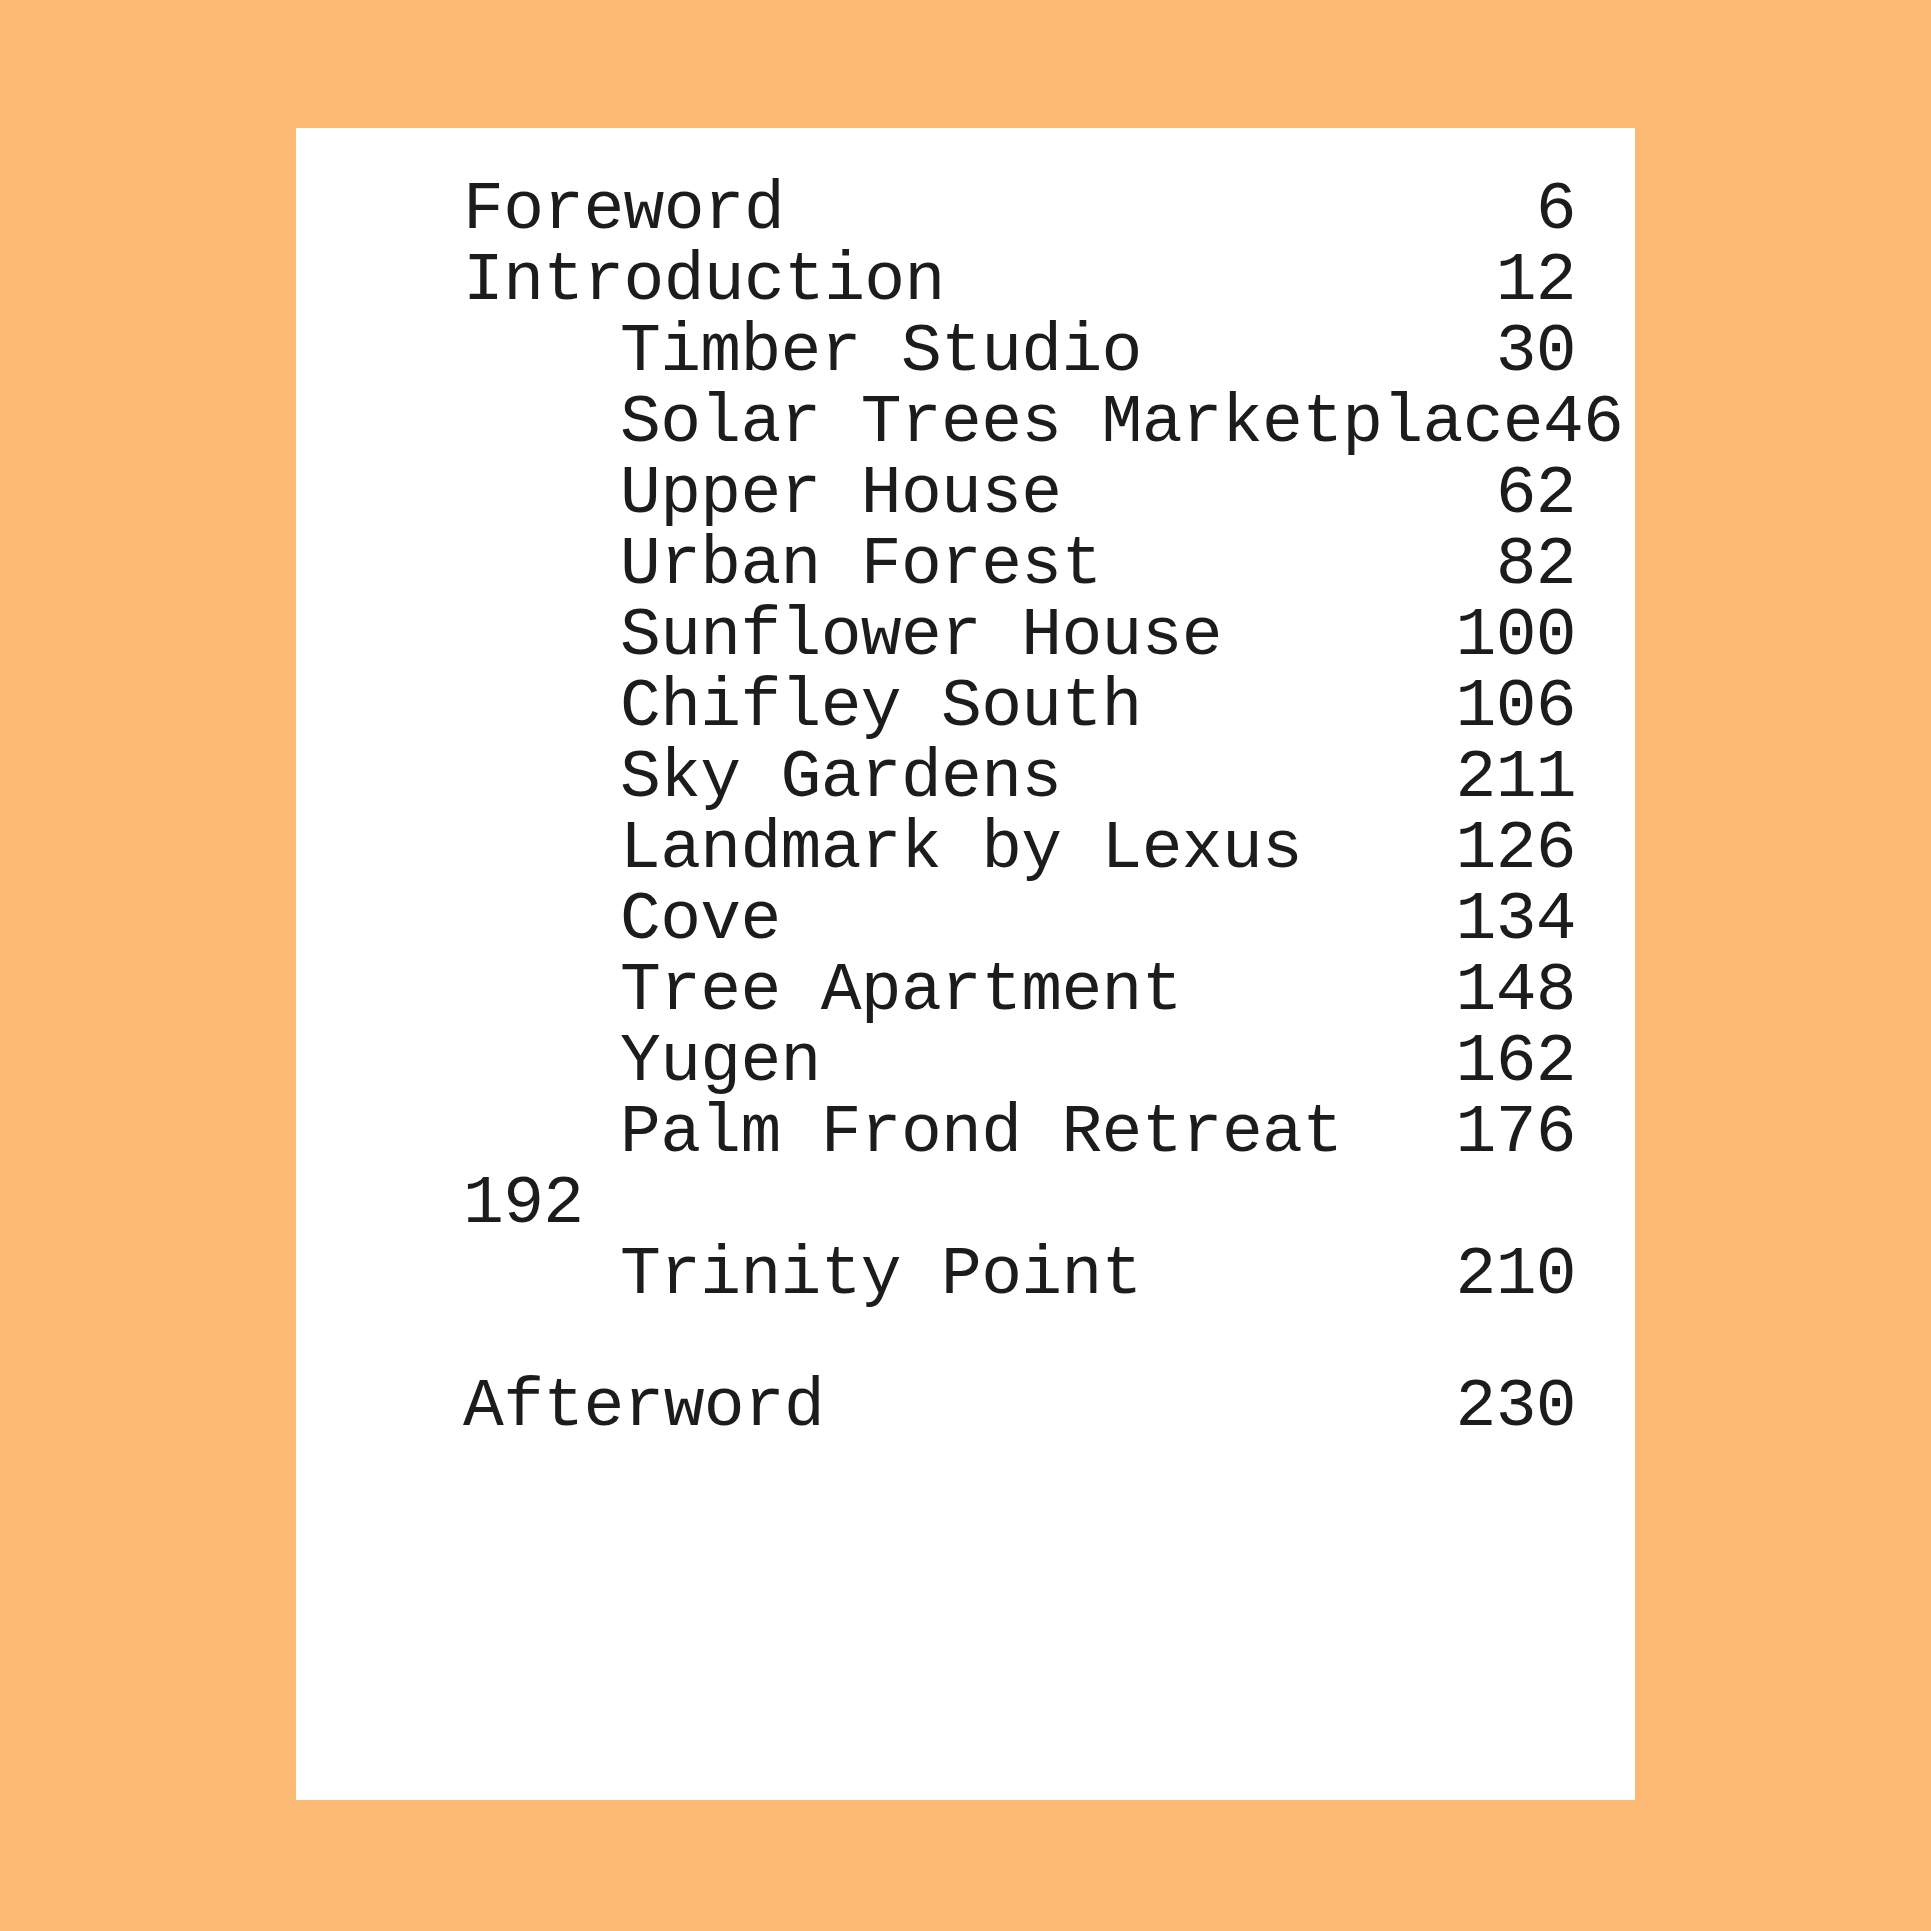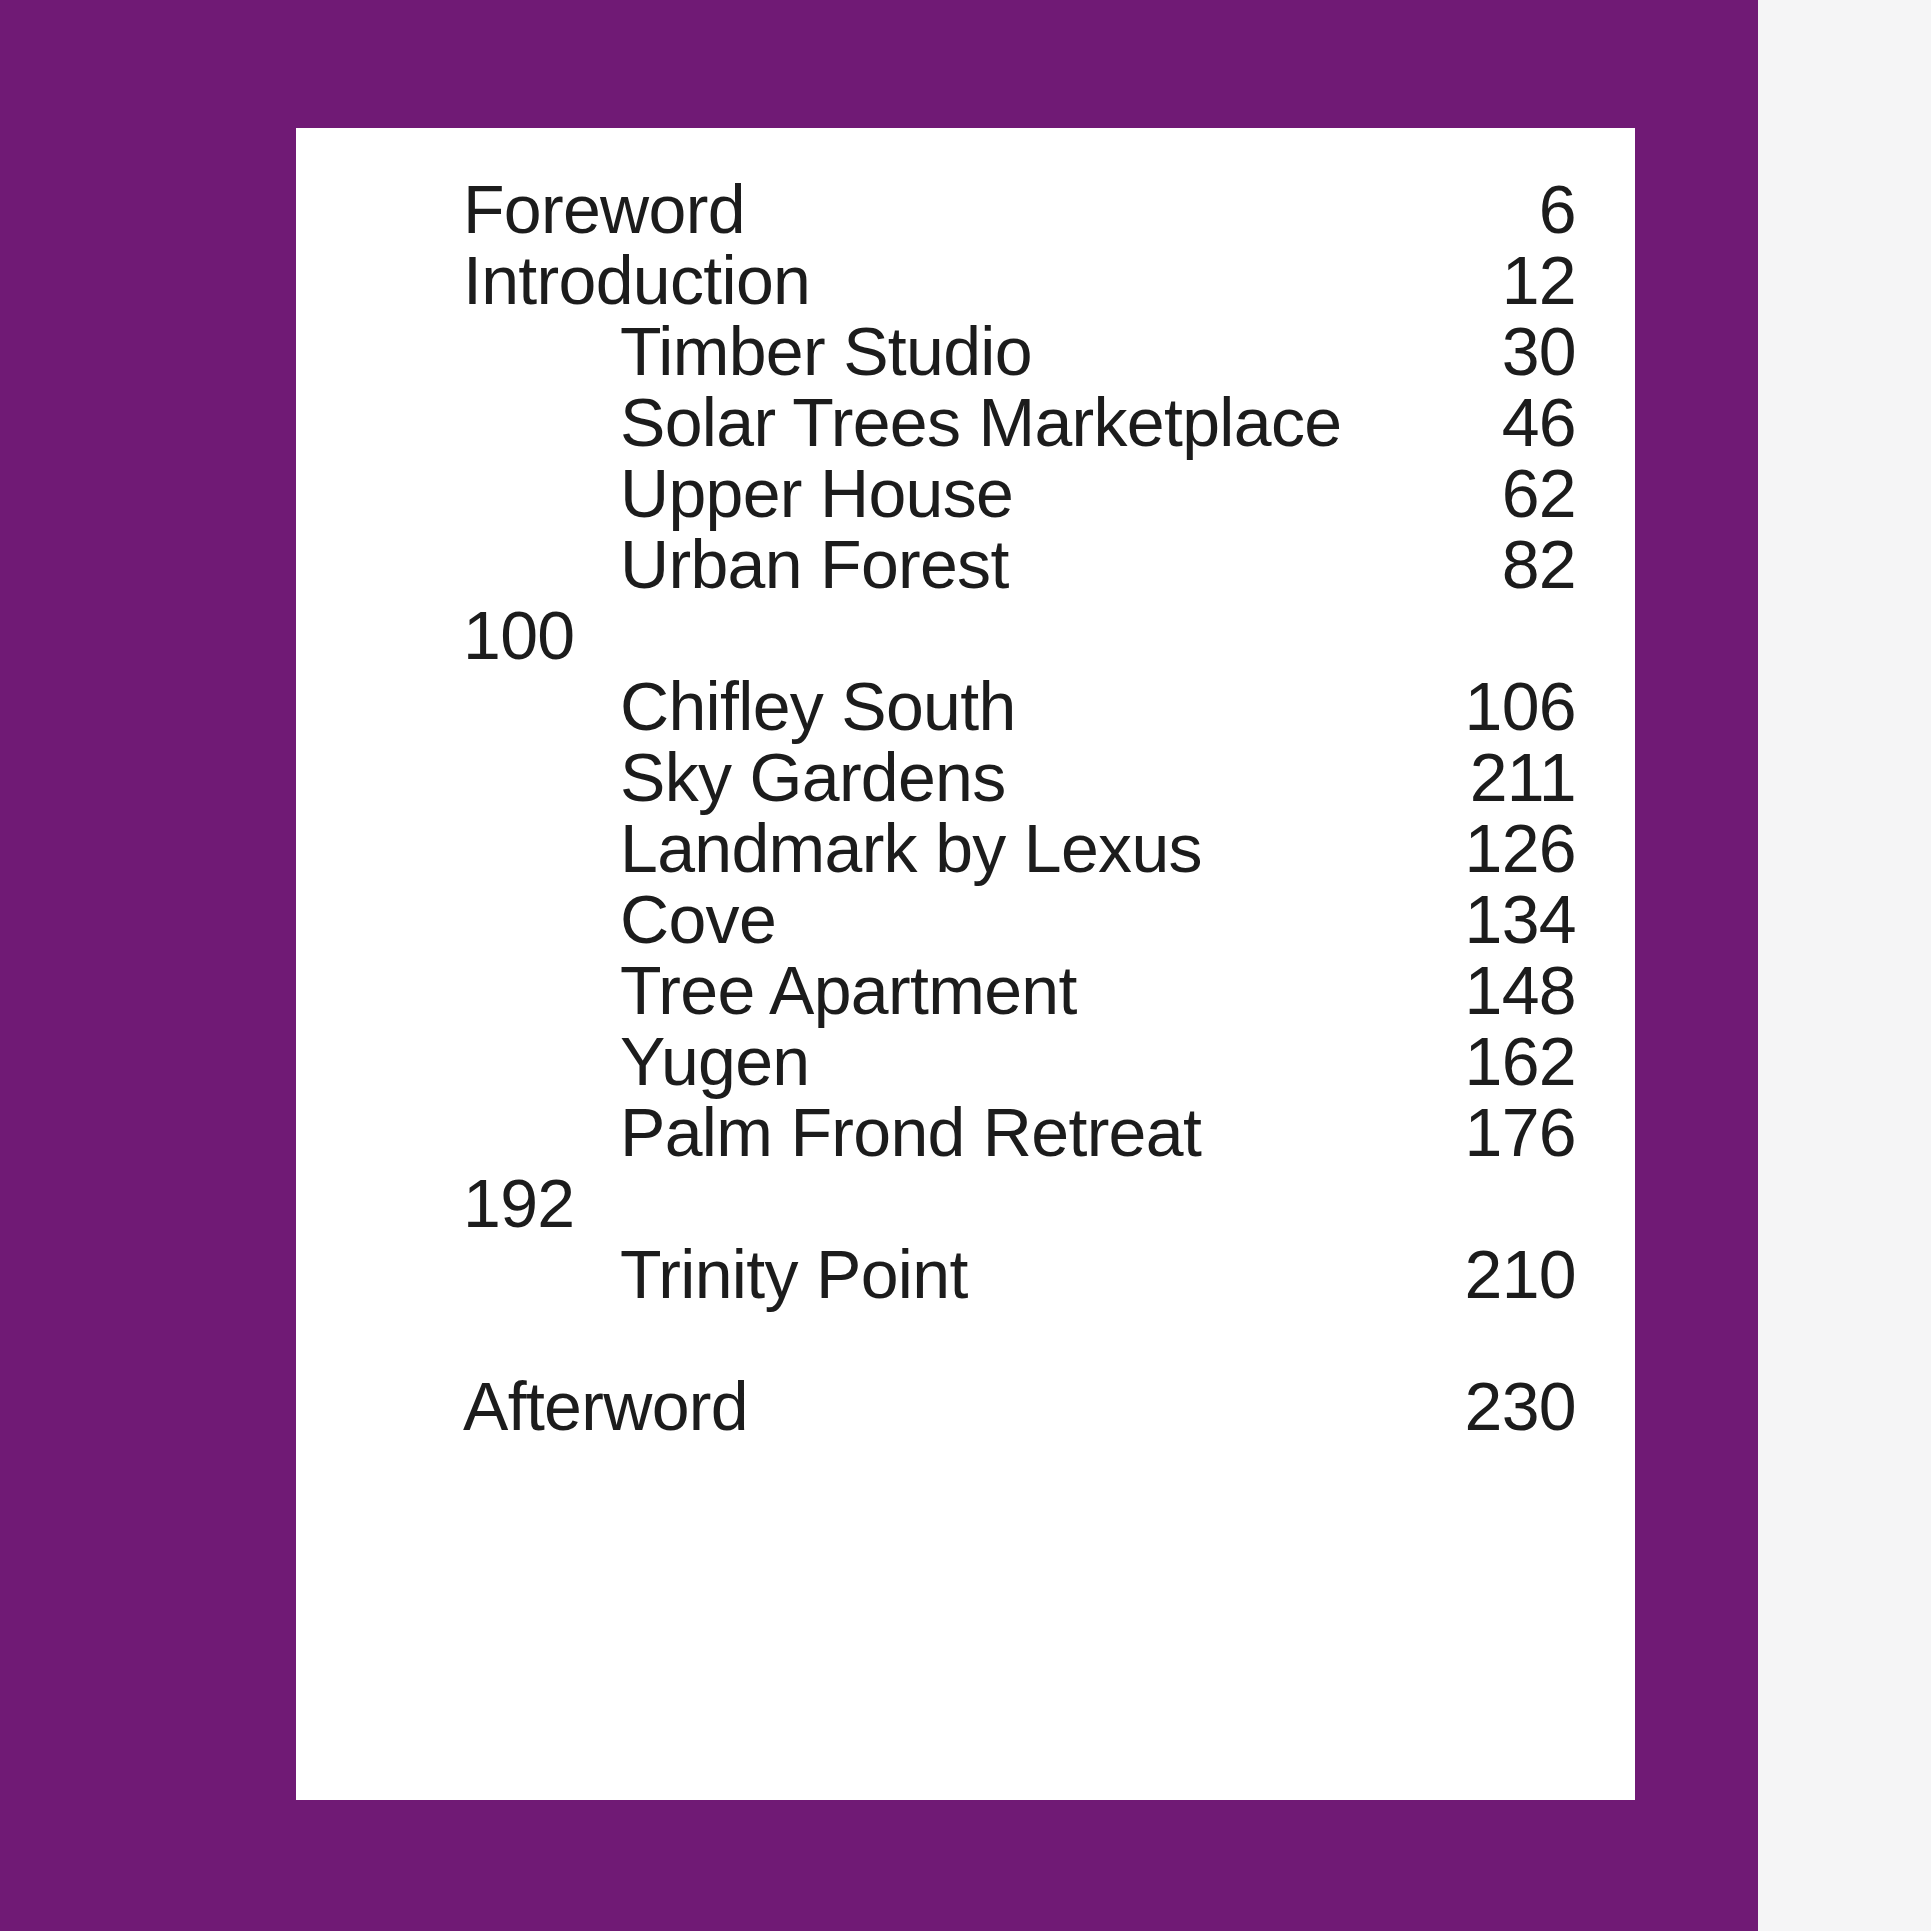--- a/index.html
+++ b/index.html
@@ -8,23 +8,24 @@
   }
   body {
     width: 1931px;
     height: 1931px;
     background: #f5f5f6;
     font-family: "Liberation Sans", sans-serif;
     overflow: hidden;
   }
   .canvas {
     position: relative;
-    width: 1758px;
+    width: 1931px;
     height: 1931px;
-    background: #701a75;
+    background: #fdba74;
+    font-family: Liberation Mono, monospace;
   }
   .paper {
     position: absolute;
     left: 296px;
     top: 128px;
     width: 1339px;
     height: 1672px;
     background: #ffffff;
     box-sizing: border-box;
     padding: 46px 59px 0 167px;
@@ -83,20 +84,21 @@
       </div>
       <div class="toc-row">
         <span class="label">Upper House</span>
         <span class="num">62</span>
       </div>
       <div class="toc-row">
         <span class="label">Urban Forest</span>
         <span class="num">82</span>
       </div>
       <div class="toc-row">
+        <span class="label">Sunflower House</span>
         <span class="num">100</span>
       </div>
       <div class="toc-row">
         <span class="label">Chifley South</span>
         <span class="num">106</span>
       </div>
       <div class="toc-row">
         <span class="label">Sky Gardens</span>
         <span class="num">211</span>
       </div>

